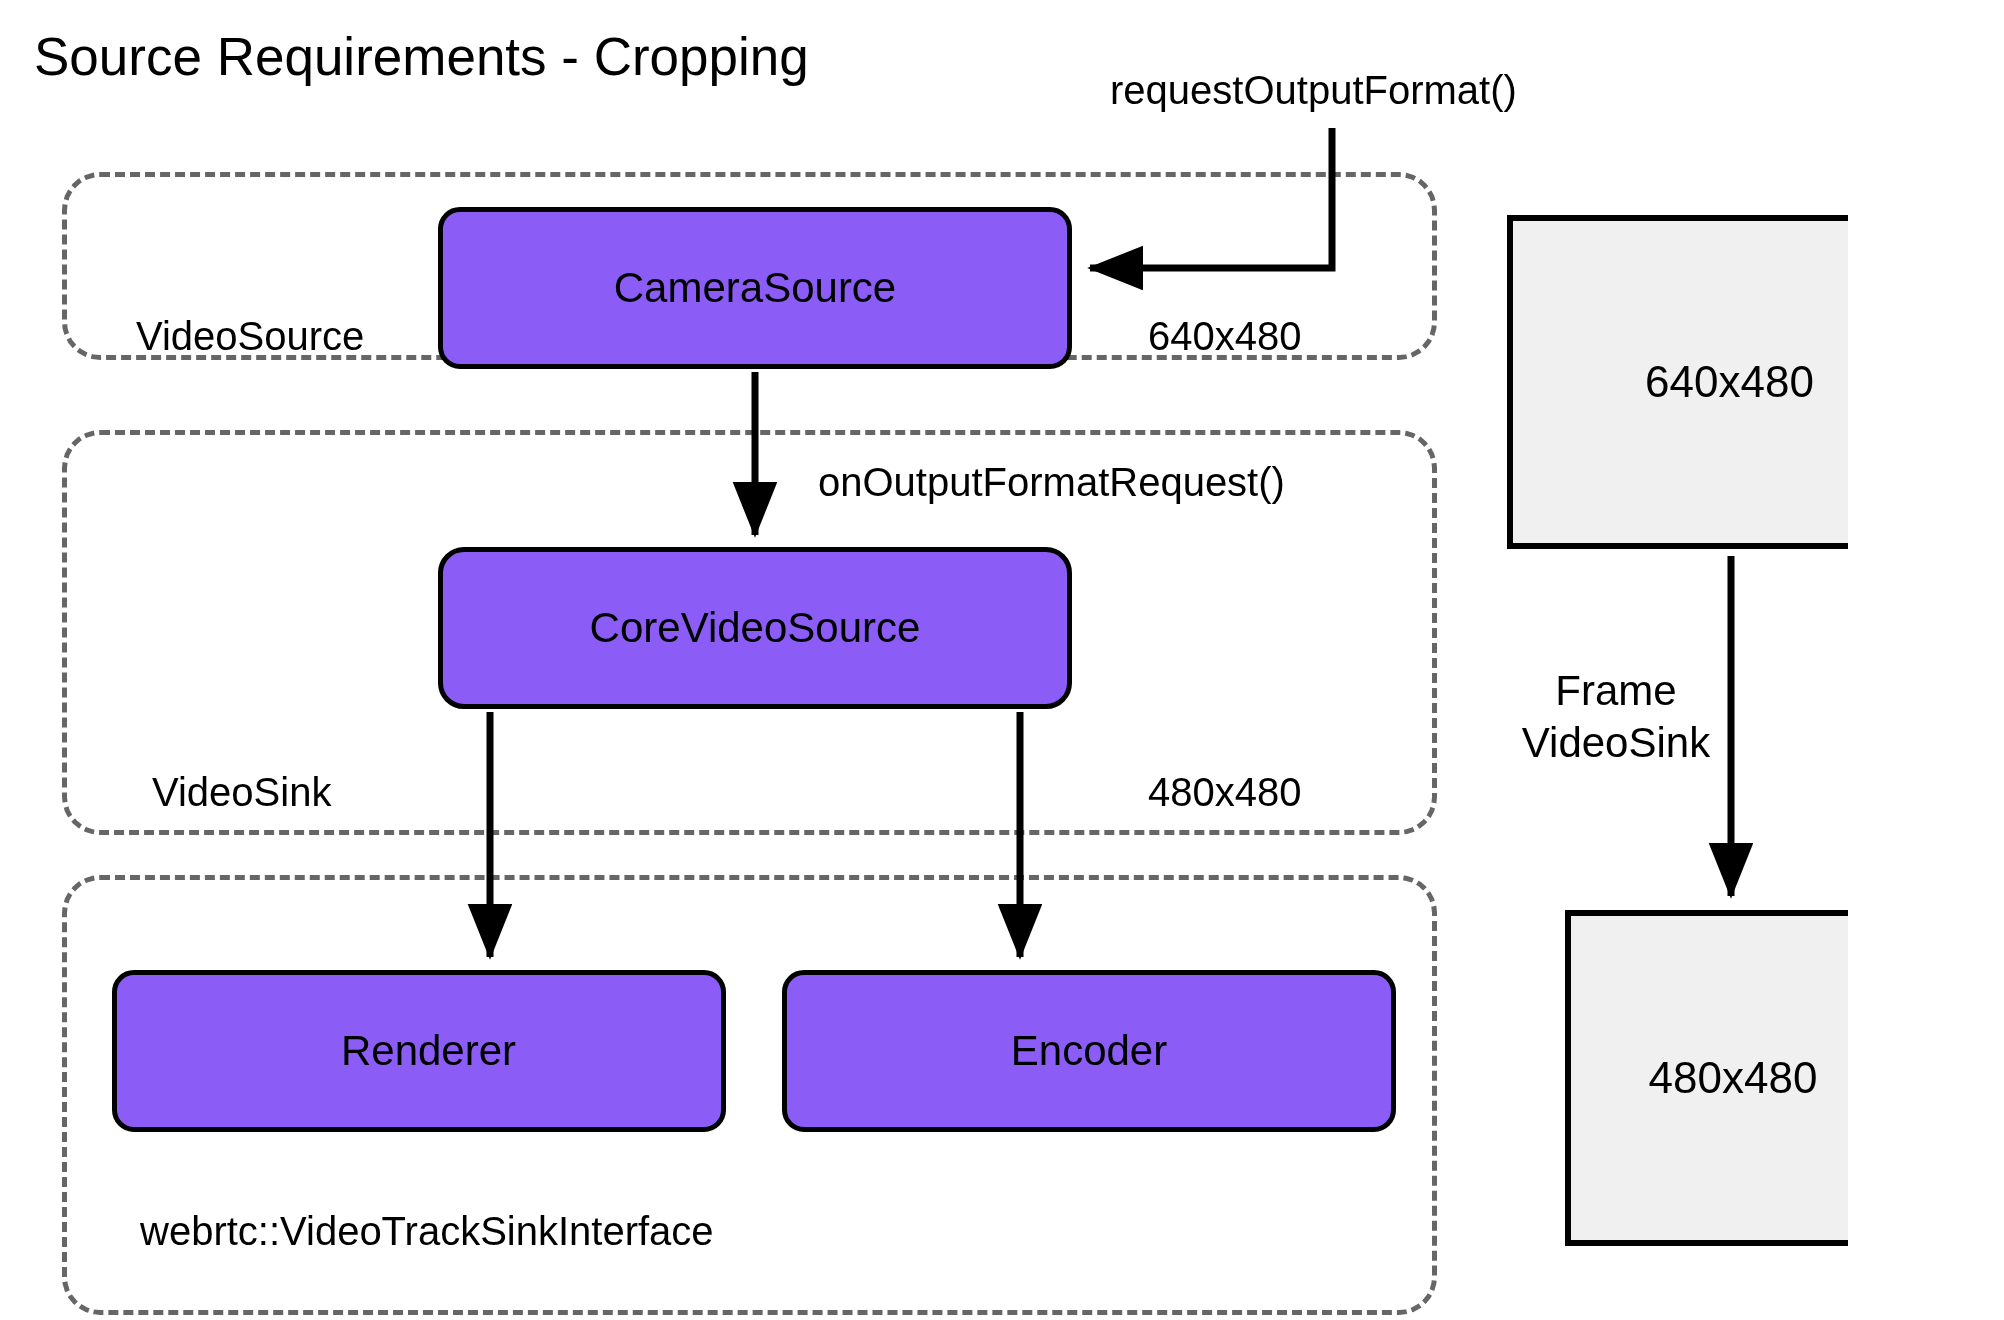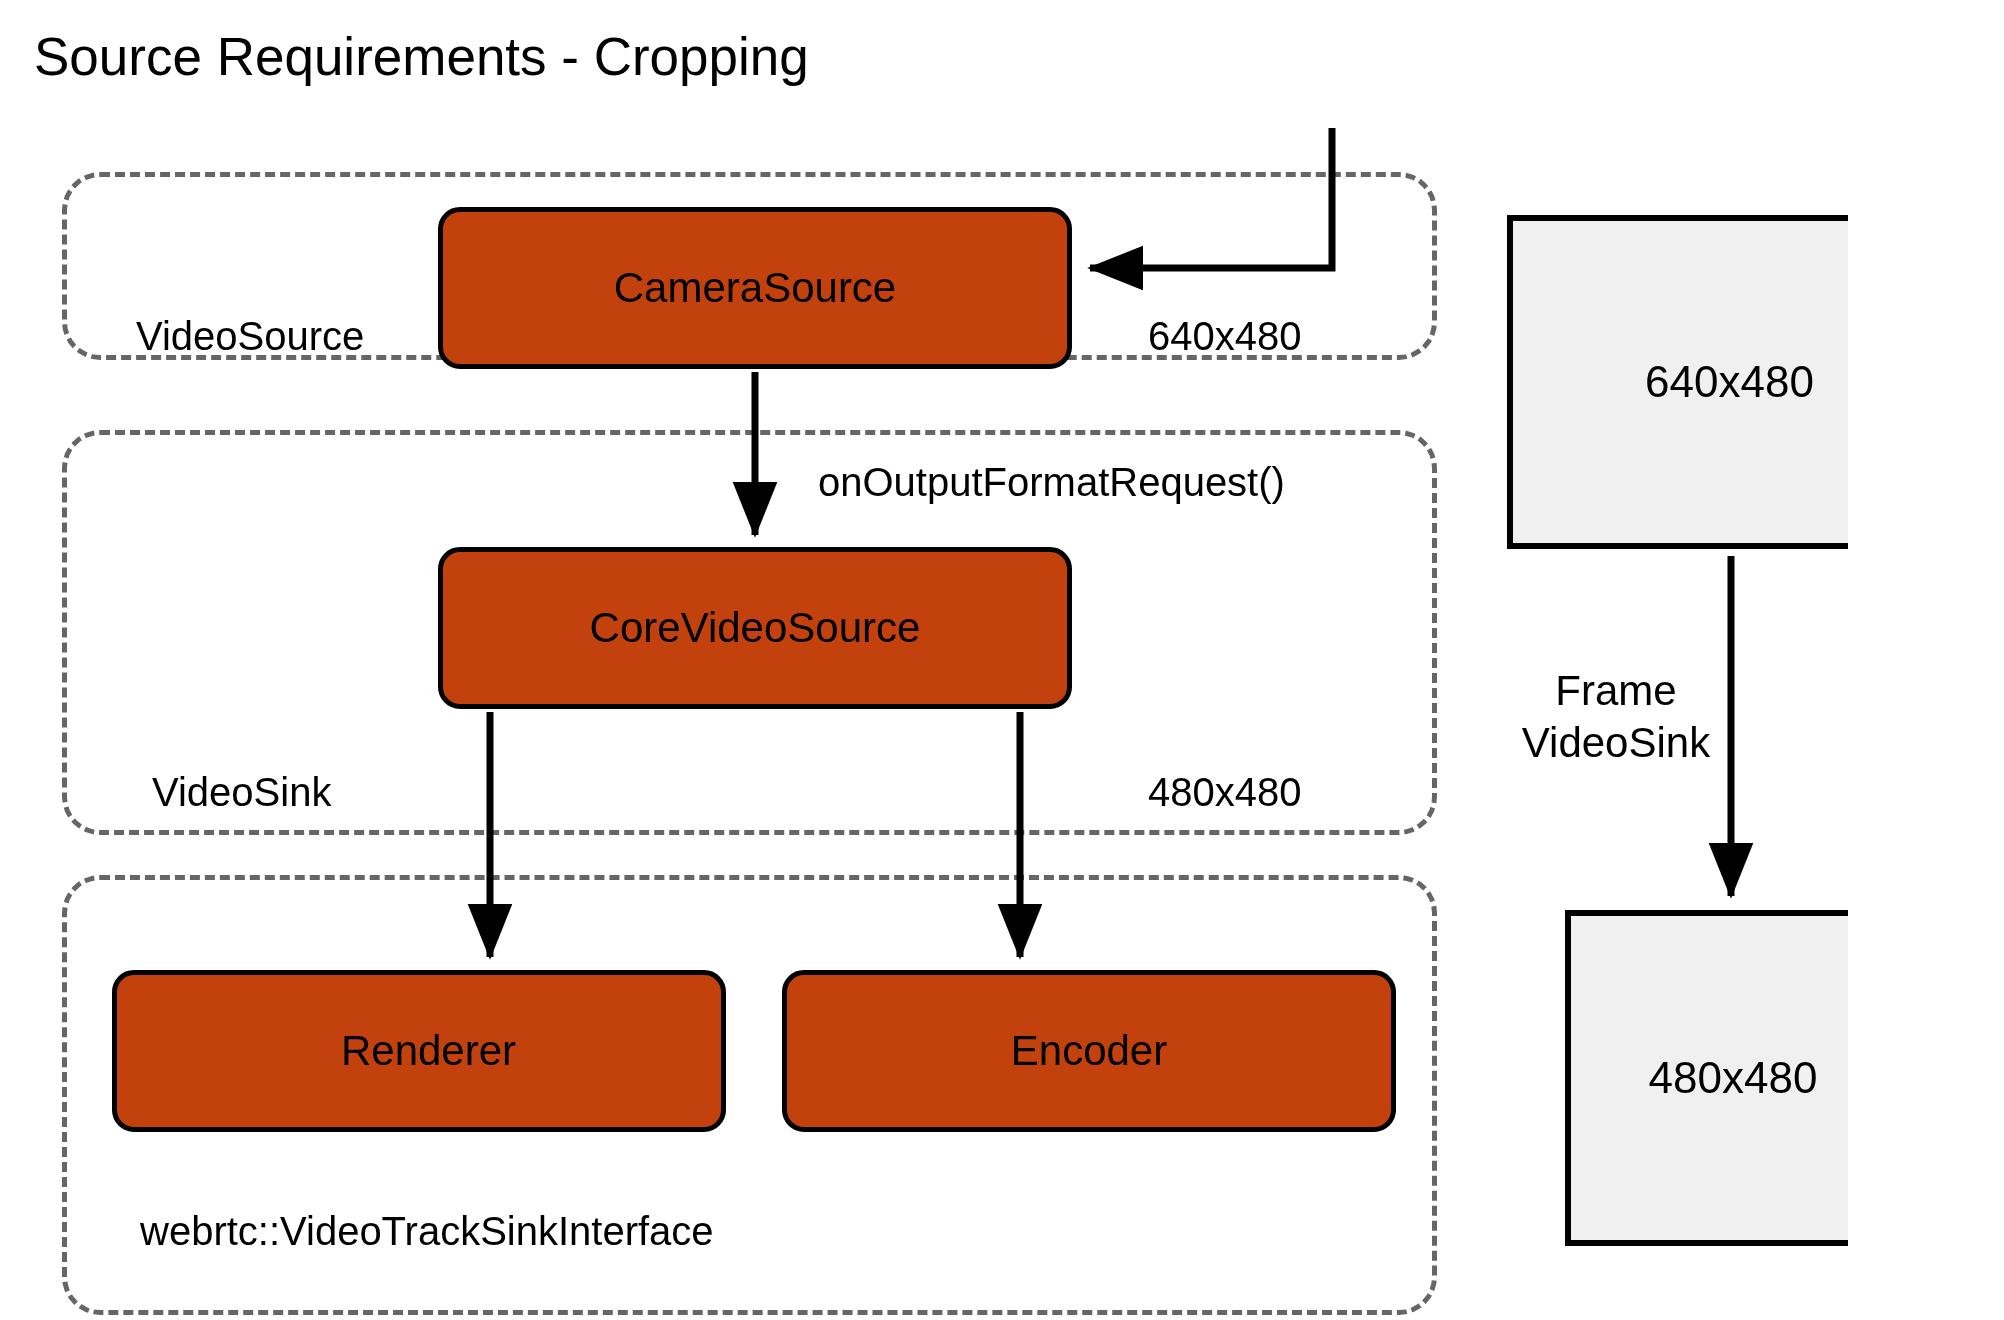--- a/index.html
+++ b/index.html
@@ -54,33 +54,33 @@
     font-size: 40px;
     white-space: nowrap;
     color: #000;
   }
   #res-videosource { left: 1148px; top: 314px; }
   #res-videosink   { left: 1148px; top: 770px; }
 
   
   .node {
     position: absolute;
-    background: #c2410c;
+    background: #8b5cf6;
     border: 5px solid #000000;
     border-radius: 22px;
     box-sizing: border-box;
     display: flex;
     align-items: center;
     justify-content: center;
     font-size: 42px;
     color: #000;
     text-align: right;
   }
   #node-camerasource    { left: 438px; top: 207px;  width: 634px; height: 162px; }
-  #node-corevideosource { left: 438px; top: 547px;  width: 634px; height: 162px; }
+  #node-corevideosource { left: 438px; top: 547px;  width: 634px; height: 162px; border-radius: 26px; }
   #node-renderer        { left: 112px; top: 970px;  width: 614px; height: 162px; padding-left: 19px; }
   #node-encoder         { left: 782px; top: 970px;  width: 614px; height: 162px; }
 
   
   .callout {
     position: absolute;
     font-size: 40px;
     white-space: nowrap;
     color: #000;
   }
@@ -133,20 +133,21 @@
   <div class="layer-box" id="layer-videosink"></div>
   <div class="layer-box" id="layer-tracksink"></div>
 
   <div class="layer-label" id="label-videosource">VideoSource</div>
   <div class="layer-label" id="label-videosink">VideoSink</div>
   <div class="layer-label" id="label-tracksink">webrtc::VideoTrackSinkInterface</div>
 
   <div class="layer-res" id="res-videosource">640x480</div>
   <div class="layer-res" id="res-videosink">480x480</div>
 
+  <div class="callout" id="callout-request">requestOutputFormat()</div>
   <div class="callout" id="callout-onformat">onOutputFormatRequest()</div>
 
   <div class="node" id="node-camerasource">
     <span>CameraSource</span>
   </div>
   <div class="node" id="node-corevideosource">
     <span>CoreVideoSource</span>
   </div>
   <div class="node" id="node-renderer">
     <span>Renderer</span>

